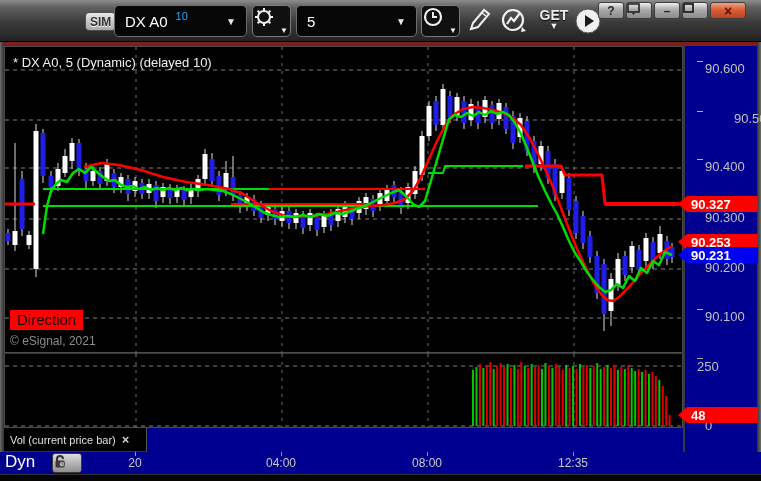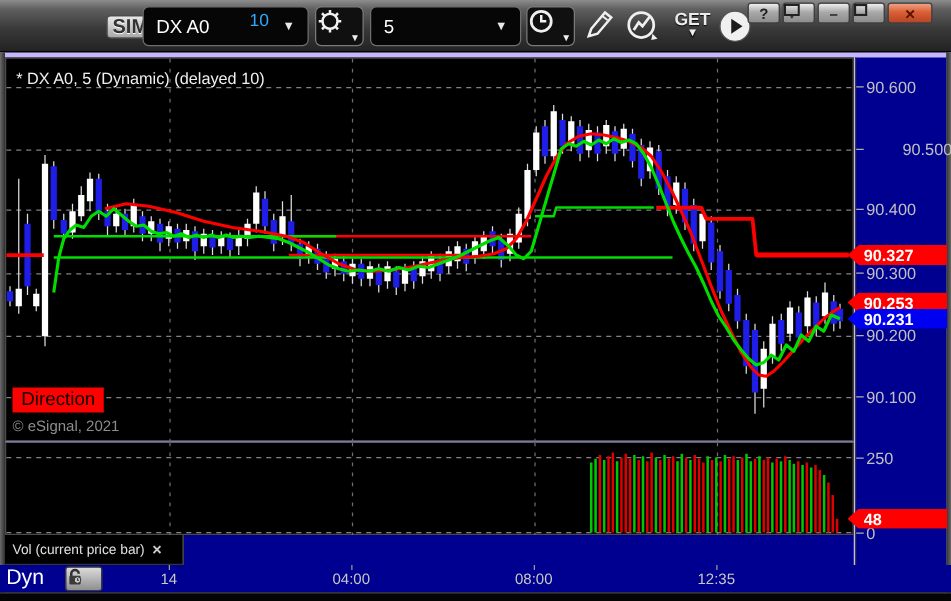--- a/index.html
+++ b/index.html
@@ -10,53 +10,53 @@
     background:linear-gradient(#8d8d8d,#5f5f5f 18%,#3a3a3a 55%,#222 100%);
     border-bottom:1px solid #000;}
   .tb-item{position:absolute;display:flex;align-items:center;}
   .app-title-box{left:3px;top:7px;height:28px;padding:0 6px;border-radius:4px;
     background:rgba(0,0,0,.18);box-shadow:inset 0 1px 2px rgba(0,0,0,.45);}
   .bars-icon{display:inline-flex;gap:2px;margin-right:4px;}
   .bars-icon i{display:block;width:4px;height:13px;background:#cfcfcf;border:1px solid #5a5a5a;}
   .app-title{color:#f2f2f2;font-weight:bold;font-size:16px;text-shadow:0 1px 1px #000;}
   .sim-badge{left:85px;top:12px;height:19px;padding:0 4px;border-radius:4px;
     background:linear-gradient(#e9e9e9,#a8a8a8);border:1px solid #4d4d4d;
-    color:#333;font-weight:bold;font-size:16px;text-shadow:0 1px 0 #fff;}
+    color:#333;font-weight:bold;font-size:12px;text-shadow:0 1px 0 #fff;}
   .combo{background:#060606;border:1px solid #6e6e6e;border-radius:5px;color:#fff;top:5px;height:32px;align-items:center;}
   .combo .arrow{color:#e8e8e8;font-size:10px;margin-left:auto;}
   .symbol-combo{left:114px;width:133px;padding:0 10px;}
   .symbol-text{font-size:15px;}
-  .symbol-sup{color:#2fa8ff;font-size:14px;margin-left:32px;margin-bottom:10px;}
+  .symbol-sup{color:#2fa8ff;font-size:11px;margin-left:8px;margin-bottom:10px;}
   .interval-combo{left:296px;width:121px;padding:0 10px;font-size:15px;}
   .tool-btn{top:5px;height:32px;width:39px;background:#101010;border:1px solid #7a7a7a;border-radius:5px;justify-content:center;}
   .gear-btn{left:252px;}
   .clock-btn{left:421px;}
   .bare-icon{top:7px;height:28px;justify-content:center;}
   .pencil-ic{left:466px;width:32px;}
   .study-ic{left:500px;width:34px;}
   .get-ic{left:537px;width:34px;color:#ececec;font-weight:bold;font-size:14px;text-shadow:0 1px 1px #000;flex-direction:column;line-height:11px;}
   .get-ic .arrow{font-size:9px;color:#eee;}
   .play-ic{left:574px;width:30px;}
   .mini-arrow{position:absolute;right:2px;bottom:1px;font-size:8px;color:#eee;}
   
   .winbtn{position:absolute;top:2px;height:17px;width:26px;display:flex;align-items:center;justify-content:center;
     background:linear-gradient(#efefef,#a9a9a9 45%,#8c8c8c);border:1px solid #3f3f3f;border-radius:3px;
     color:#222;font-weight:bold;font-size:12px;}
   .winbtn.close{width:36px;background:linear-gradient(#f0a184,#d95f35 45%,#b84423);color:#5a1000;font-size:14px;}
   
-  .content{position:absolute;left:0;top:42px;width:761px;height:439px;background:#c4b5fd;}
+  .content{position:absolute;left:0;top:42px;width:761px;height:439px;background:#7f1d1d;}
   .side-border{position:absolute;top:0;width:4px;height:432px;background:linear-gradient(90deg,#6b6b6b,#2f2f2f);}
   .side-border.right{right:0;background:linear-gradient(90deg,#2f2f2f,#6b6b6b);}
   .price-pane{position:absolute;left:4px;top:4px;width:679px;height:307px;background:#000;border:1px solid #4a4a4a;}
   .vol-pane{position:absolute;left:4px;top:312px;width:679px;height:74px;background:#000;border:1px solid #4a4a4a;border-top:none;}
   .pane-title{position:absolute;left:8px;top:8px;color:#f0f0f0;font-size:13px;}
   .direction-label{position:absolute;left:5px;top:263px;background:#f00;color:#130000;font-size:15px;padding:1px 7px 2px;}
   .copyright{position:absolute;left:5px;top:287px;color:#8d8d8d;font-size:12px;}
   .axis-col{position:absolute;left:684px;top:4px;width:73px;height:406px;background:#000090;border-left:1px solid #3a3a3a;}
-  .plabel{position:absolute;left:0;color:#c0c0c0;font-size:13px;display:flex;align-items:center;height:16px;}
+  .plabel{position:absolute;left:12px;color:#c0c0c0;font-size:13px;display:flex;align-items:flex-start;height:16px;}
   .plabel .tick{display:inline-block;width:6px;height:1px;background:#b0b0b0;margin-right:2px;}
   .ptag{position:absolute;left:-7px;width:80px;height:16px;color:#fff;font-size:13px;font-weight:bold;
     display:flex;align-items:center;padding-left:13px;
     clip-path:polygon(0 50%,9px 0,100% 0,100% 100%,9px 100%);}
   .ptag.red{background:#f00;}
   .ptag.blue{background:#0000f0;}
   
   .tab-row{position:absolute;left:4px;top:386px;width:679px;height:24px;background:#000090;}
   .vol-tab{position:absolute;left:0;top:0;height:24px;width:143px;background:#000;border-right:1px solid #555;border-bottom:1px solid #333;
     display:flex;align-items:center;color:#e0e0e0;font-size:11px;padding:0 6px;}
@@ -477,21 +477,21 @@
           <span>90.300</span>
         </div>
         <div class="plabel" style="top: 214px;">
           <span class="tick"></span>
           <span>90.200</span>
         </div>
         <div class="plabel" style="top: 263px;">
           <span class="tick"></span>
           <span>90.100</span>
         </div>
-        <div class="plabel" style="top: 312px;">
+        <div class="plabel" style="top: 312px; flex-direction: column;">
           <span class="tick"></span>
           <span>250</span>
         </div>
         <div class="plabel" style="top: 372px;">
           <span class="tick"></span>
           <span>0</span>
         </div>
         <div class="ptag red" style="top: 150px;">90.327</div>
         <div class="ptag red" style="top: 188px;">90.253</div>
         <div class="ptag blue" style="top: 201px;">90.231</div>
@@ -509,21 +509,21 @@
       <span class="dyn-label">Dyn</span>
       <div class="lock-btn">
         <svg width="14" height="15" viewBox="0 0 14 15">
           <path d="M4 7V5a3 3 0 0 1 6 0" fill="none" stroke="#333" stroke-width="2"></path>
           <rect x="2.5" y="6.5" width="9" height="7" rx="1" fill="#3a3a3a"></rect>
           <circle cx="9" cy="10" r="2.6" fill="#cfcfcf" stroke="#333" stroke-width="0.8"></circle>
           <path d="M9 8.6v1.6h1.2" stroke="#333" stroke-width="0.9" fill="none"></path>
         </svg>
       </div>
     <div class="ttick" style="left: 135px;"></div>
-        <div class="tlabel" style="left: 135px;">14</div>
+        <div class="tlabel" style="left: 135px;">20</div>
         <div class="ttick" style="left: 281px;"></div>
         <div class="tlabel" style="left: 281px;">04:00</div>
         <div class="ttick" style="left: 427px;"></div>
         <div class="tlabel" style="left: 427px;">08:00</div>
         <div class="ttick" style="left: 573px;"></div>
         <div class="tlabel" style="left: 573px;">12:35</div>
       </div>
 
     <div class="bottom-strip"></div>
   </div>

